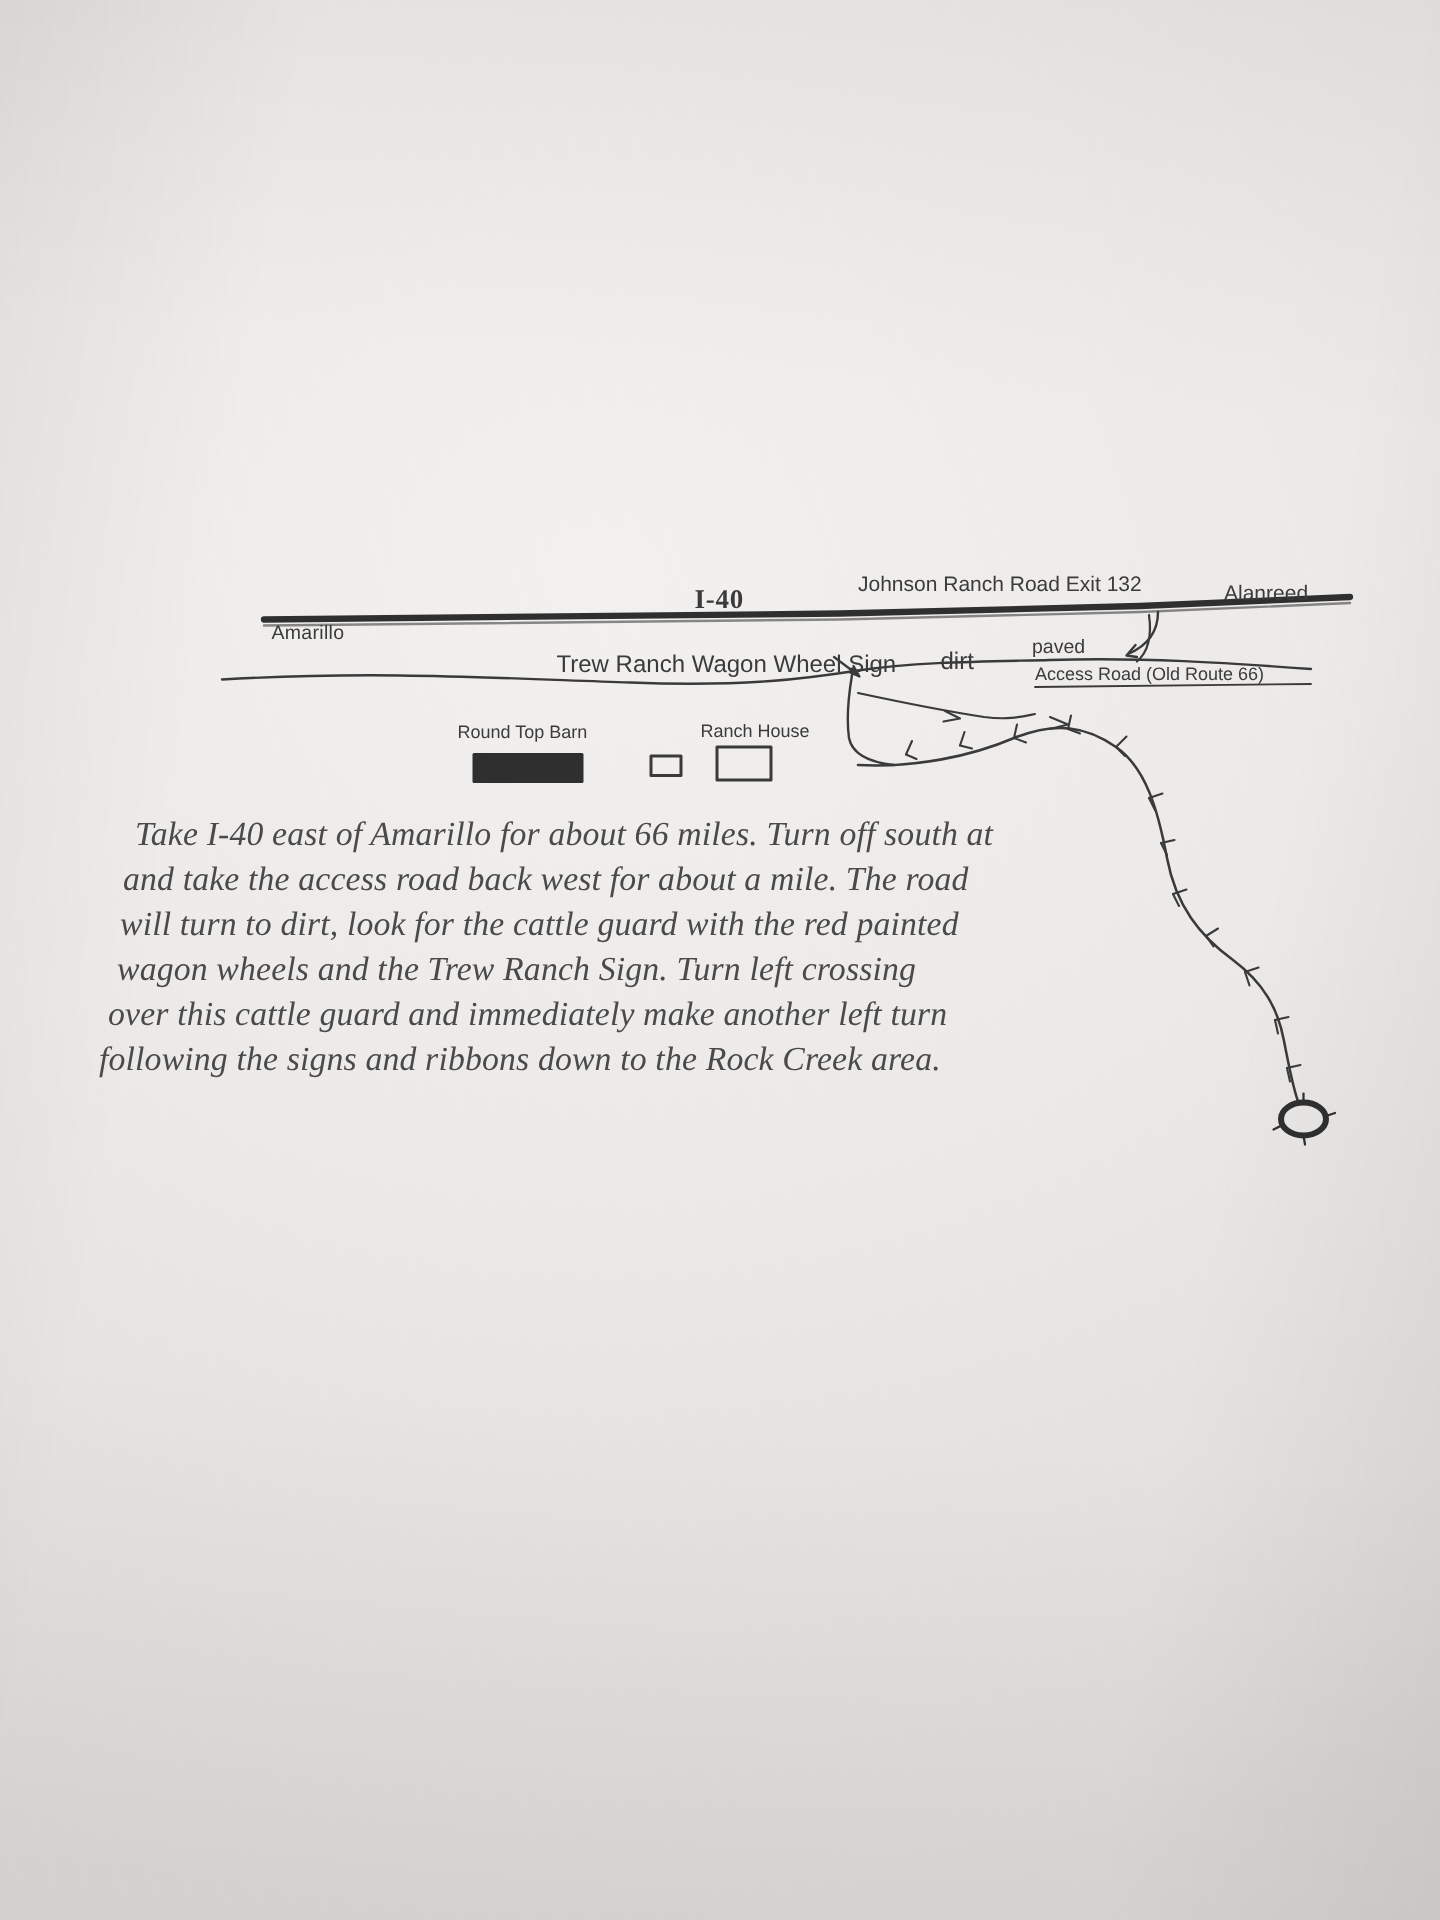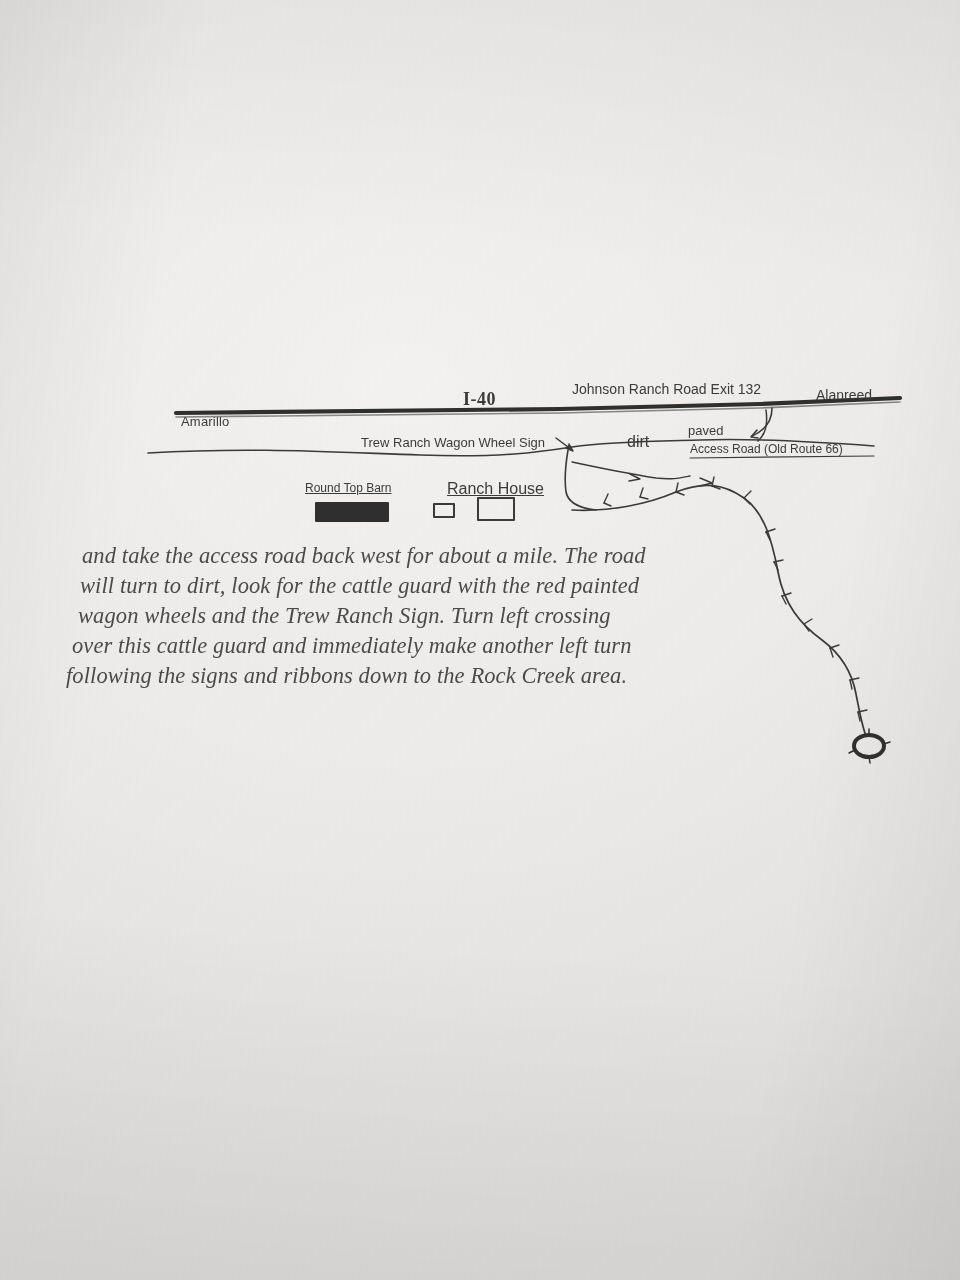--- a/index.html
+++ b/index.html
@@ -59,26 +59,26 @@
     color: #3b3b3b;
     font-family: "Liberation Sans", sans-serif;
     white-space: nowrap;
     line-height: 1.05;
   }
 
   .lbl-amarillo   { left: 181px; top: 415px; font-size: 13px; letter-spacing: .2px; }
   .lbl-i40        { left: 463px; top: 390px; font-size: 18px; font-weight: bold; font-family: Liberation Serif, serif; letter-spacing: .5px; }
   .lbl-johnson    { left: 572px; top: 382px; font-size: 14px; }
   .lbl-alanreed   { left: 816px; top: 388px; font-size: 14px; }
-  .lbl-trew       { left: 361px; top: 436px; font-size: 13px; }
+  .lbl-trew       { left: 371px; top: 436px; font-size: 16px; }
   .lbl-dirt       { left: 627px; top: 434px; font-size: 16px; }
   .lbl-paved      { left: 656px; top: 424px; font-size: 13px; margin-left: 32px; }
   .lbl-access     { left: 690px; top: 443px; font-size: 12px; }
-  .lbl-barn       { left: 305px; top: 482px; font-size: 12px; text-decoration: underline; }
-  .lbl-ranchhouse { left: 447px; top: 481px; font-size: 16px; text-decoration: underline; }
+  .lbl-barn       { left: 305px; top: 482px; font-size: 12px; }
+  .lbl-ranchhouse { left: 467px; top: 481px; font-size: 12px; }
 
   #directions {
     position: absolute;
     left: 64px;
     top: 541px;
     width: 690px;
     color: #4a4a4a;
     font-family: "Liberation Serif", serif;
     font-style: italic;
     font-size: 22.5px;
@@ -182,19 +182,20 @@
   <div class="map-label lbl-trew">Trew Ranch Wagon Wheel Sign</div>
   <div class="map-label lbl-dirt">dirt</div>
   <div class="map-label lbl-paved">paved</div>
   <div class="map-label lbl-access">Access Road (Old Route 66)</div>
   <div class="map-label lbl-barn">Round Top Barn</div>
   <div class="map-label lbl-ranchhouse">Ranch House</div>
 </div>
 
 <div id="directions">
   <p>
+    <span class="line l1">Take I-40 east of Amarillo for about 66 miles.  Turn off south at</span>
     <span class="line l3">and take the access road back west for about a mile.  The road</span>
     <span class="line l4">will turn to dirt, look for the cattle guard with the red painted</span>
     <span class="line l5">wagon wheels and the Trew Ranch Sign.  Turn left crossing</span>
     <span class="line l6">over this cattle guard and immediately make another left turn</span>
     <span class="line l7">following the signs and ribbons down to the Rock Creek area.</span>
   </p>
 </div>
 
 </body></html>

